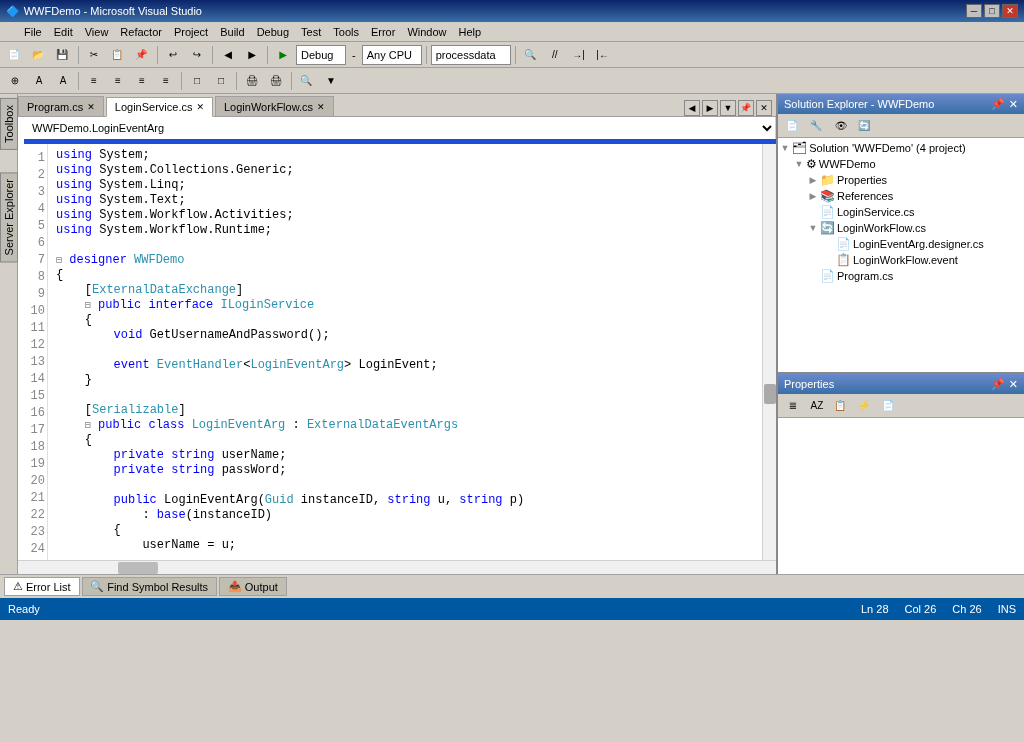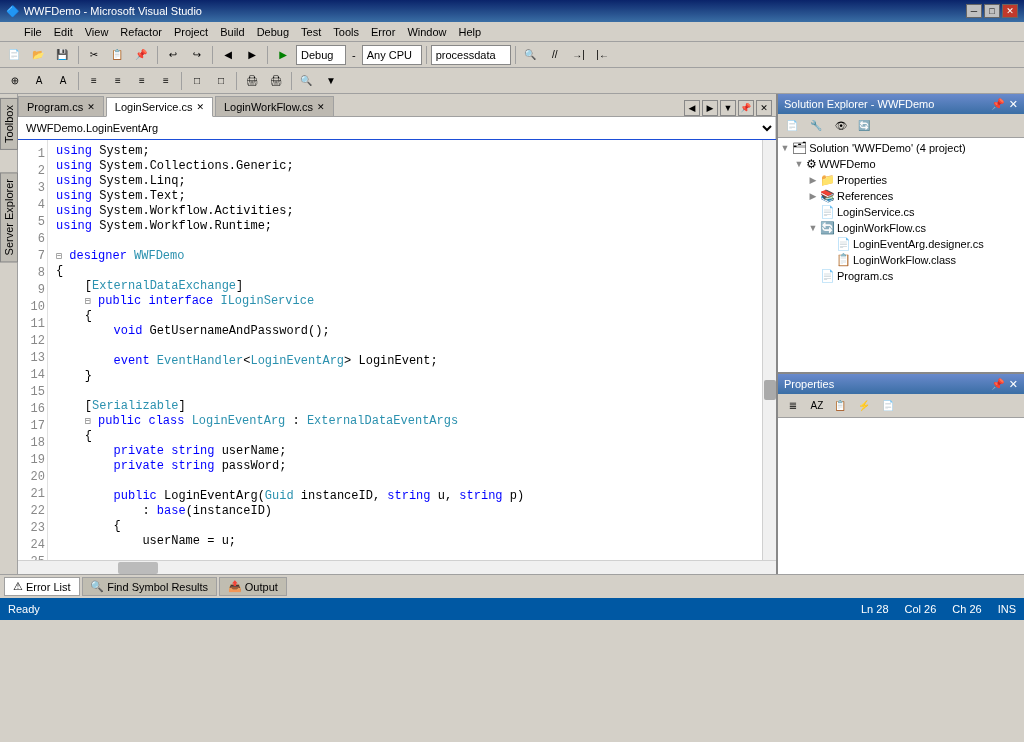--- a/index.html
+++ b/index.html
@@ -123,22 +123,23 @@
     .tab.active {
       background: white;
       border-bottom: 1px solid white;
       margin-bottom: -1px;
     }
     .tab-close { font-size: 9px; cursor: pointer; }
 
     
     .code-nav-bar {
       display: flex;
-      border-bottom: 1px solid #1d4ed8;
+      border-bottom: 5px solid #1d4ed8;
       background: #f0f0f0;
+      margin-left: 6px;
     }
     .code-nav-dropdown {
       flex: 1;
       height: 22px;
       border: none;
       border-right: 1px solid #d0d0d0;
       background: white;
       font-size: 11px;
       padding: 0 4px;
     }
@@ -536,21 +537,21 @@
 
         <div class="tree-item" style="padding-left:44px;">
           <span class="tree-expand" style="width:10px;"></span>
           <span class="tree-icon">📄</span>
           <span>LoginEventArg.designer.cs</span>
         </div>
 
         <div class="tree-item" style="padding-left:44px;">
           <span class="tree-expand" style="width:10px;"></span>
           <span class="tree-icon">📋</span>
-          <span>LoginWorkFlow.class</span>
+          <span>LoginWorkFlow.event</span>
         </div>
 
         <div class="tree-item" style="padding-left:28px;">
           <span class="tree-expand" style="width:10px;"></span>
           <span class="tree-icon">📄</span>
           <span>Program.cs</span>
         </div>
       </div>
     </div>
 

